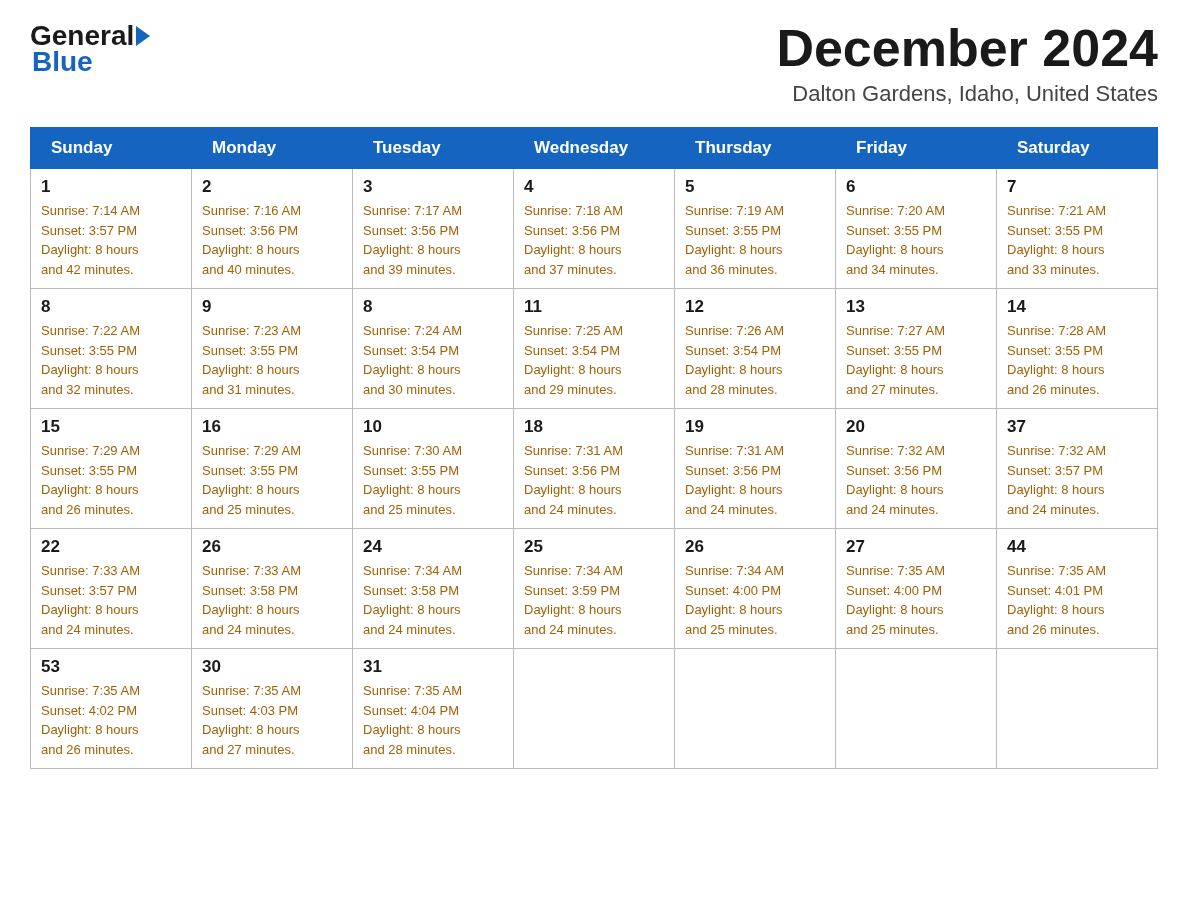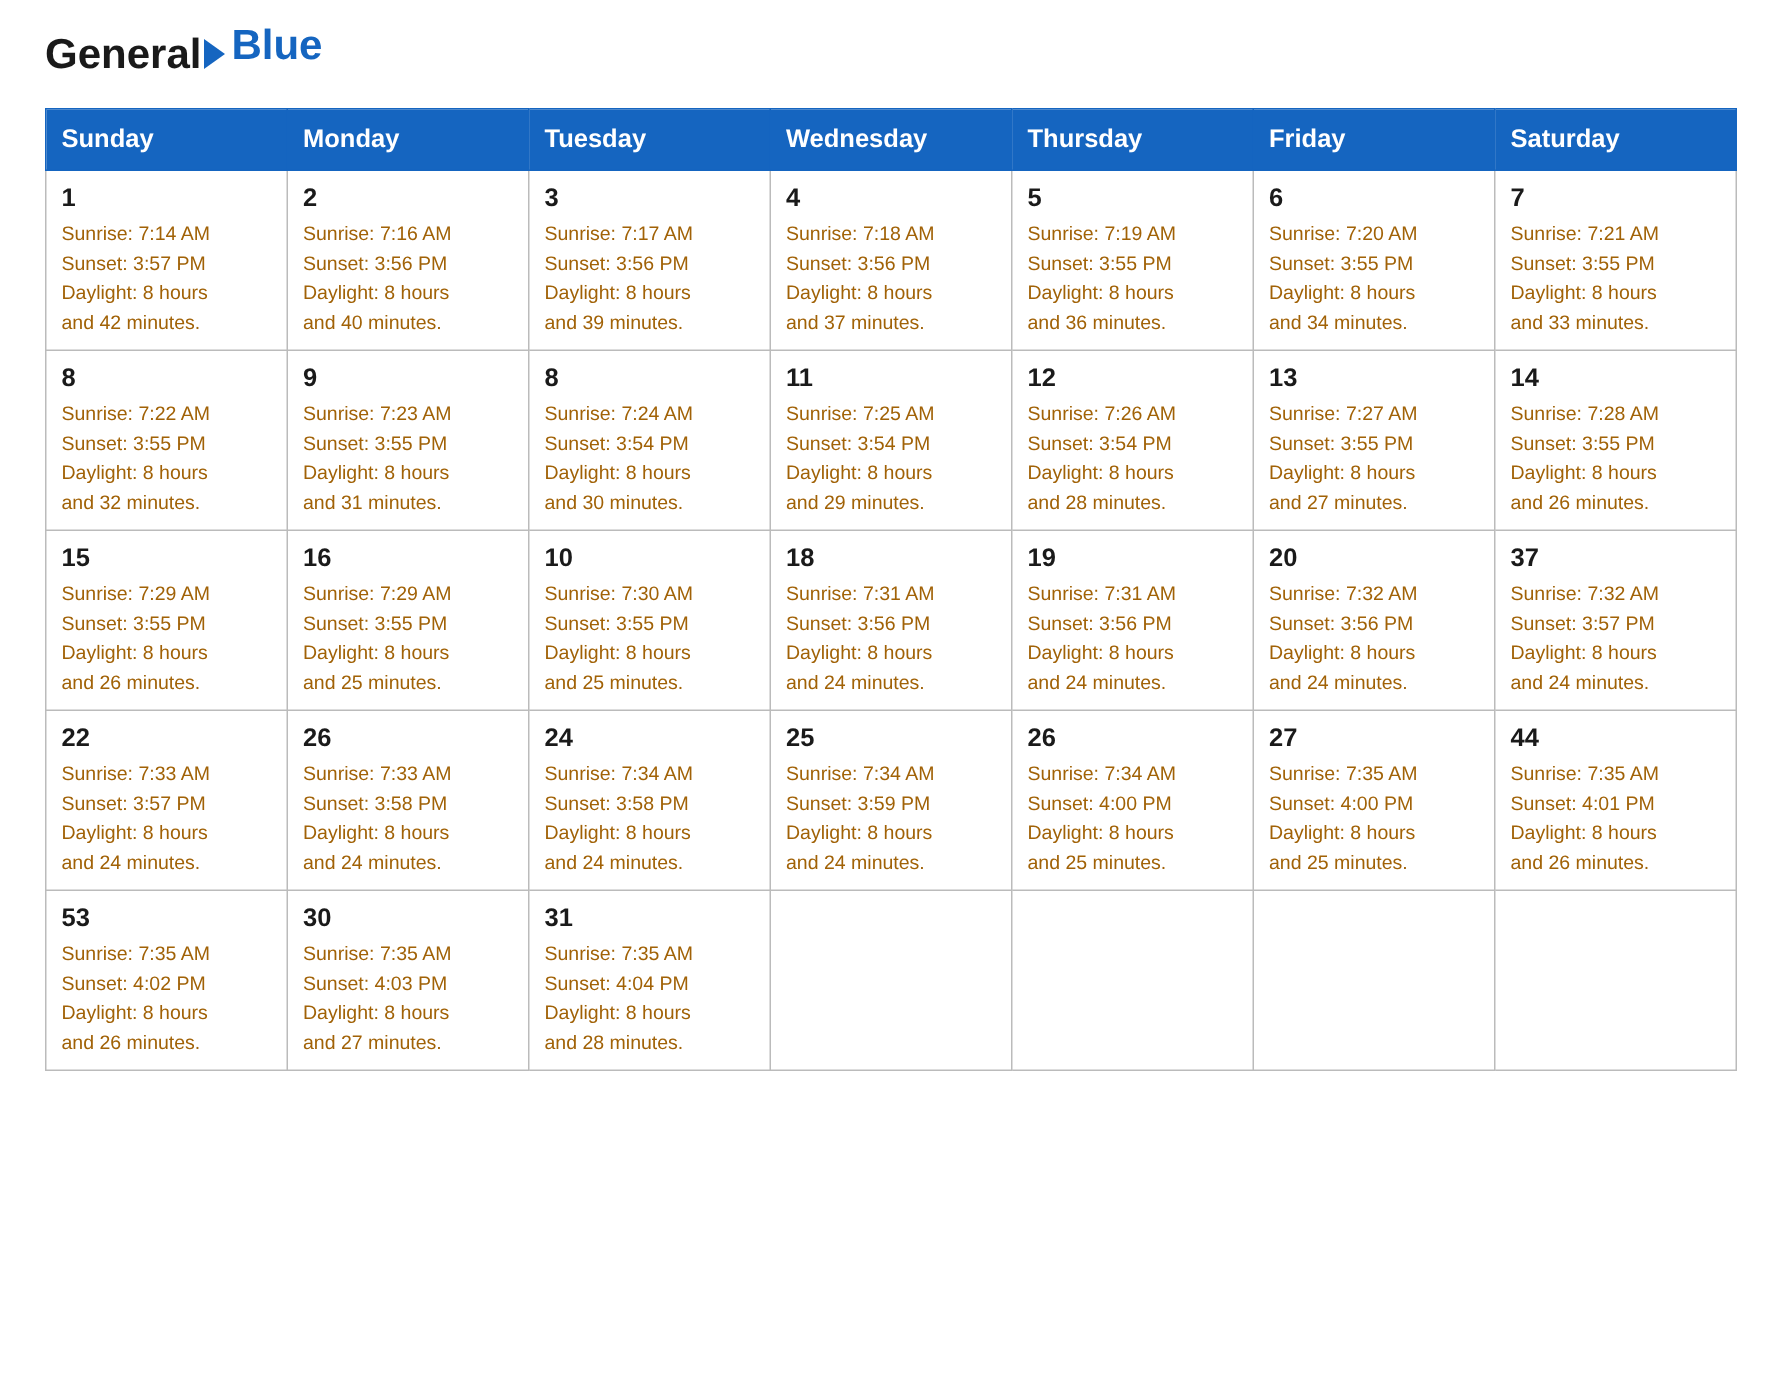--- a/index.html
+++ b/index.html
@@ -11,21 +11,21 @@
       padding: 20px 30px;
     }
     .header {
       display: flex;
       justify-content: space-between;
       align-items: flex-start;
       margin-bottom: 20px;
     }
     .logo {
       display: flex;
-      flex-direction: row;
+      flex-direction: column;
       align-items: flex-start;
     }
     .logo-text {
       font-size: 28px;
       font-weight: bold;
       color: #1a1a1a;
       display: flex;
       align-items: center;
     }
     .logo-general {
@@ -61,21 +61,21 @@
       margin-top: 4px;
     }
     .calendar-table {
       width: 100%;
       border-collapse: collapse;
       border: 1px solid #999;
     }
     .calendar-table th {
       background-color: #1565c0;
       color: #fff;
-      padding: 10px 10px;
+      padding: 10px 20px;
       font-size: 17px;
       font-weight: 600;
       text-align: left;
       border: 1px solid #1565c0;
     }
     .calendar-table td {
       vertical-align: top;
       padding: 8px 10px;
       border: 1px solid #bbb;
       width: calc(100% / 7);
@@ -106,20 +106,24 @@
 <div class="header">
   <div class="logo">
     <div class="logo-text">
       <span class="logo-general">General</span>
       <span class="logo-arrow"></span>
     </div>
     <div style="margin-left:2px; margin-top:-6px;">
       <span class="logo-blue">Blue</span>
     </div>
   </div>
+  <div class="title-section">
+    <div class="month-title">December 2024</div>
+    <div class="location">Dalton Gardens, Idaho, United States</div>
+  </div>
 </div>
 
 <table class="calendar-table">
   <thead>
     <tr>
     <th>Sunday</th>
         <th>Monday</th>
         <th>Tuesday</th>
         <th>Wednesday</th>
         <th>Thursday</th>

